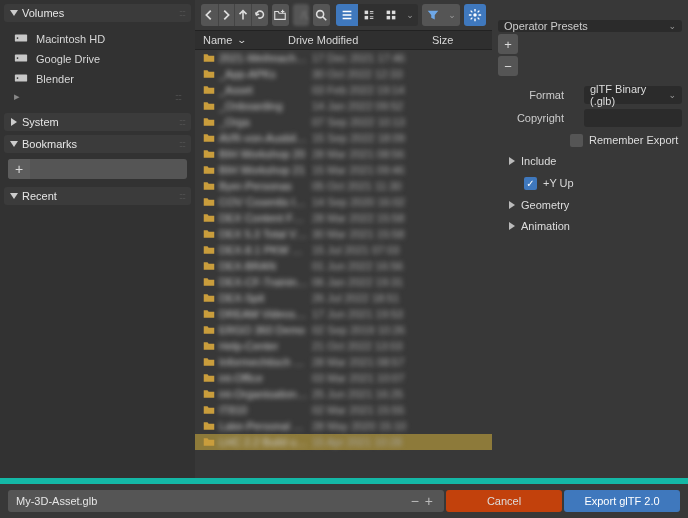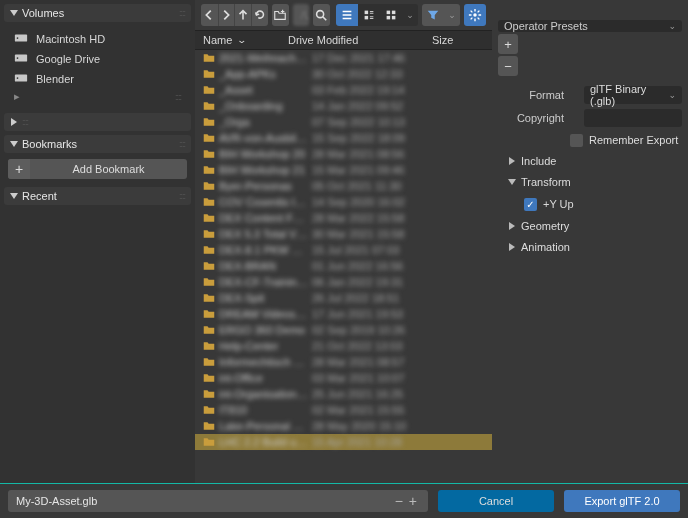--- a/index.html
+++ b/index.html
@@ -42,26 +42,26 @@
   .col-size { width:52px;margin-left:28px; }
   .col-chev { font-size:9px; transform: scaleX(1.4); }
   .filelist { flex:1; overflow:hidden; }
   .file-row { display:flex; align-items:center; padding:1px 8px; height:16px; gap:4px; }
   .file-row.sel { background:#8d7a3a; }
   .folder-icon { width:12px;height:10px; fill:#c99d3c; flex:none; }
   .file-name { flex:1; white-space:nowrap; overflow:hidden; text-overflow:ellipsis; filter: blur(2.5px); color:#ccc; }
   .file-date { width:116px; white-space:nowrap; filter: blur(2.5px); color:#aaa; }
   .file-size { width:52px; }
   
-  .footer { display:flex; align-items:center; gap:10px; padding:6px 8px; background:#383838; border-top:1px solid #14b8a6; }
+  .footer { display:flex; align-items:center; gap:2px; padding:6px 8px; background:#383838; border-top:6px solid #14b8a6; }
   .fname-box { flex:1; display:flex; align-items:center; background:#555; border-radius:3px; height:22px; padding:0 8px; }
   .fname-box input { flex:1; background:transparent; border:none; outline:none; color:#e6e6e6; font-size:11px; }
   .pm { color:#bbb; font-size:14px; padding:0 3px; cursor:pointer; }
   .fbtn { width:116px; height:22px; border-radius:3px; display:flex;align-items:center;justify-content:center; }
-  .cancel { background:#0369a1; color:#ddd; }
+  .cancel { background:#c2410c; color:#ddd; }
   .export { background:#3f78bd; color:#fff; }
   
   .options { width:196px; background:#383838; display:flex; flex-direction:column; padding:4px 6px 0 6px; gap:3px; }
   .preset-row { display:flex; gap:2px; margin-top:16px;flex-direction:column; }
   .preset-sel { flex:1; background:#2b2b2b; border-radius:3px; height:20px; display:flex; align-items:center; justify-content:space-between; padding:0 6px; color:#ccc; }
   .sqbtn { width:20px;height:20px;background:#555;border-radius:3px;display:flex;align-items:center;justify-content:center;color:#ddd; font-size:13px; }
   .opt-row { display:flex; align-items:center; gap:20px; height:20px; }
   .opt-label { width:66px; text-align:right; color:#ccc; }
   .opt-sel { flex:1; background:#2b2b2b; border-radius:3px; height:18px; display:flex;align-items:center;justify-content:space-between; padding:0 6px; color:#ddd; }
   .opt-input { flex:1; background:#2b2b2b; border-radius:3px; height:18px; }
@@ -113,34 +113,34 @@
       <div class="expander-row">
           <span>▸</span>
           <span class="drag-dots">::::</span>
         </div>
     </div>
 
     <div class="panel-header">
       <svg class="disclosure closed" viewBox="0 0 8 8">
           <path d="M1 0 L7 4 L1 8 Z"></path>
         </svg>
+      <span class="panel-title">System</span>
       <span class="drag-dots">::::</span>
     </div>
 
     <div class="panel-header">
       <svg class="disclosure" viewBox="0 0 8 8">
           <path d="M1 0 L7 4 L1 8 Z"></path>
         </svg>
       <span class="panel-title">Bookmarks</span>
       <span class="drag-dots">::::</span>
     </div>
     <div class="panel-body">
       <div class="add-bm">
         <div class="plus">+</div>
-        <div class="lbl">Add Bookmark</div>
       </div>
     </div>
 
     <div class="panel-header">
       <svg class="disclosure" viewBox="0 0 8 8">
           <path d="M1 0 L7 4 L1 8 Z"></path>
         </svg>
       <span class="panel-title">Recent</span>
       <span class="drag-dots">::::</span>
     </div>
@@ -469,26 +469,20 @@
       <div class="chk"></div>
       <span>Remember Export ...</span>
     </div>
 
     <div class="section-row">
       <svg viewBox="0 0 8 8">
           <path d="M1 0 L7 4 L1 8 Z"></path>
         </svg>
       <span>Include</span>
     </div>
-    <div class="section-row open">
-      <svg viewBox="0 0 8 8">
-          <path d="M1 0 L7 4 L1 8 Z"></path>
-        </svg>
-      <span>Transform</span>
-    </div>
     <div class="sub-item">
       <div class="chk on"></div>
       <span>+Y Up</span>
     </div>
     <div class="section-row">
       <svg viewBox="0 0 8 8">
           <path d="M1 0 L7 4 L1 8 Z"></path>
         </svg>
       <span>Geometry</span>
     </div>

